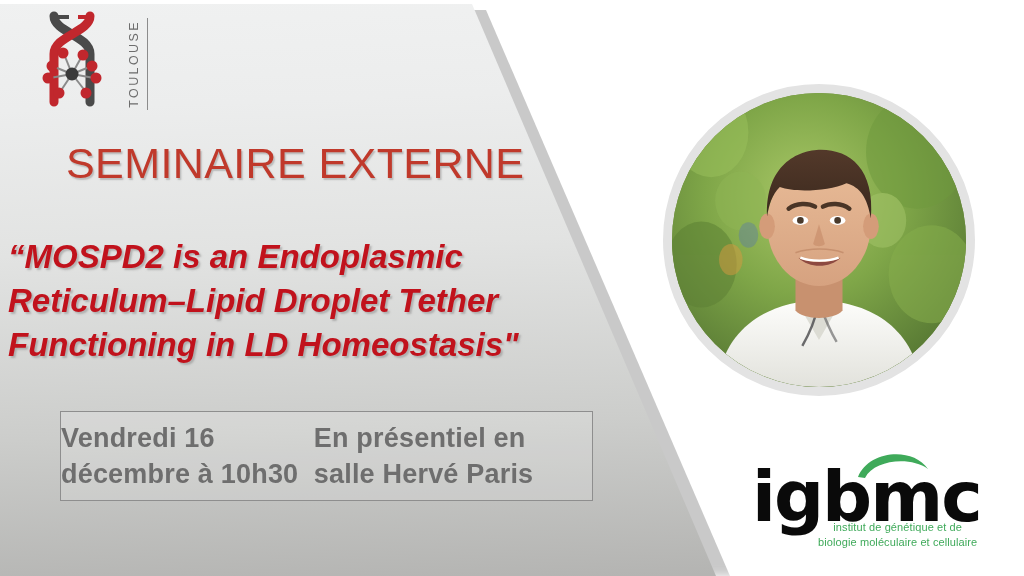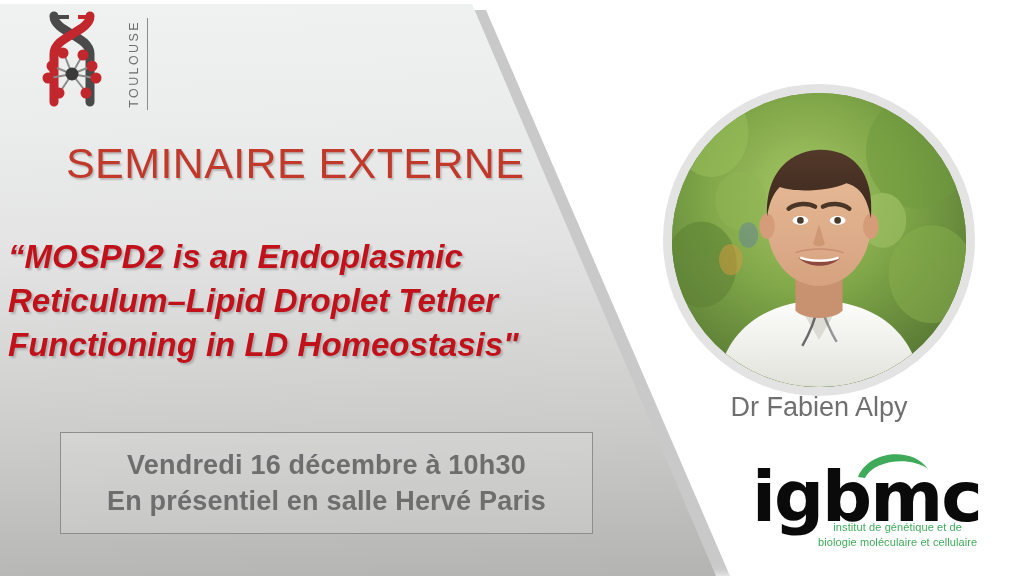--- a/index.html
+++ b/index.html
@@ -121,26 +121,26 @@
     color: #c1121c;
     line-height: 44px;
     text-shadow: 2px 2px 2px rgba(140,140,140,0.55);
     font-family: "Liberation Sans", sans-serif;
     white-space: pre-line;
   }
 
   
   .when-box {
     position: absolute;
-    left: 60px; top: 432px;
-    width: 533px; height: 102px;
+    left: 60px; top: 411px;
+    width: 533px; height: 90px;
     border: 1.5px solid #8e8e8e;
     background: rgba(255,255,255,0.16);
     display: flex;
-    flex-direction: column;
+    flex-direction: row;
     align-items: center;
     justify-content: center;
     box-sizing: border-box;
   }
   .when-line {
     font-size: 27px;
     font-weight: bold;
     color: #6e6e6e;
     line-height: 36px;
     letter-spacing: 0.2px;
@@ -315,21 +315,20 @@
       <circle cx="169" cy="130" r="3.4" fill="#4a3a2c"></circle>
 
       <path d="M150 134 L144 154 C147 157, 153 157, 156 154 Z" fill="#c9906d" opacity="0.75"></path>
 
       <path d="M129 168 C140 179, 161 179, 172 168 C161 174, 140 174, 129 168 Z" fill="#8d4a41"></path>
       <path d="M131 168 C141 172, 160 172, 170 168" fill="none" stroke="#ffffff" stroke-width="2.4"></path>
       <path d="M126 163 C140 158, 161 158, 175 163" fill="none" stroke="#b9805f" stroke-width="1.6" opacity="0.6"></path>
     </svg>
   </div>
 
-  <div class="speaker-name">Dr Fabien Alpy</div>
 
   <div class="igbmc">
     <svg class="igbmc-arc" viewBox="0 0 74 30">
       <path d="M2 29 C12 3, 56 -2, 72 21 C54 8, 18 12, 9 30 Z" fill="#3faa5a"></path>
     </svg>
     <div class="igbmc-word">igbmc</div>
     <div class="igbmc-tag">institut de génétique et de
 biologie moléculaire et cellulaire</div>
   </div>
 

